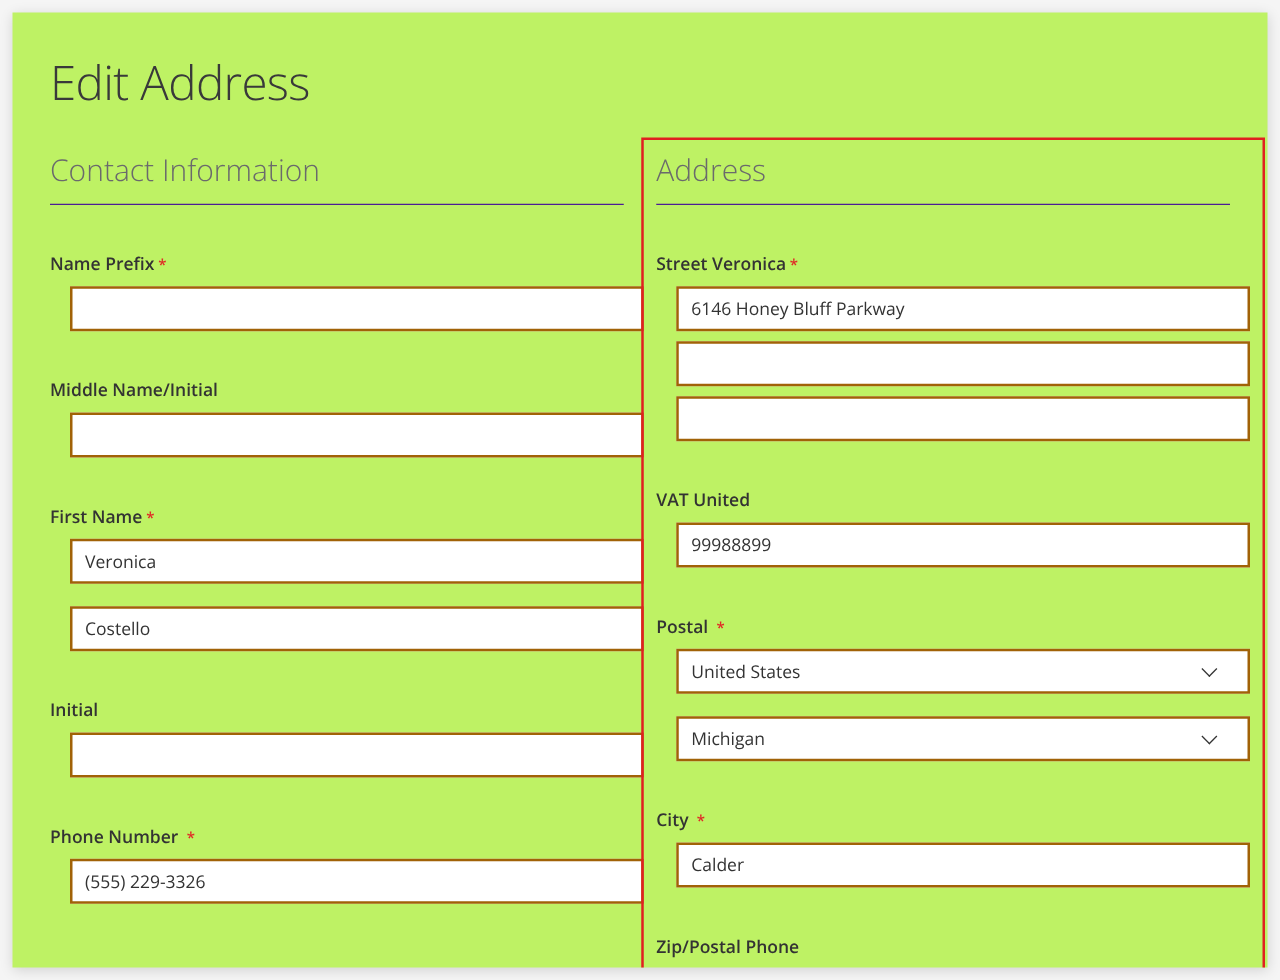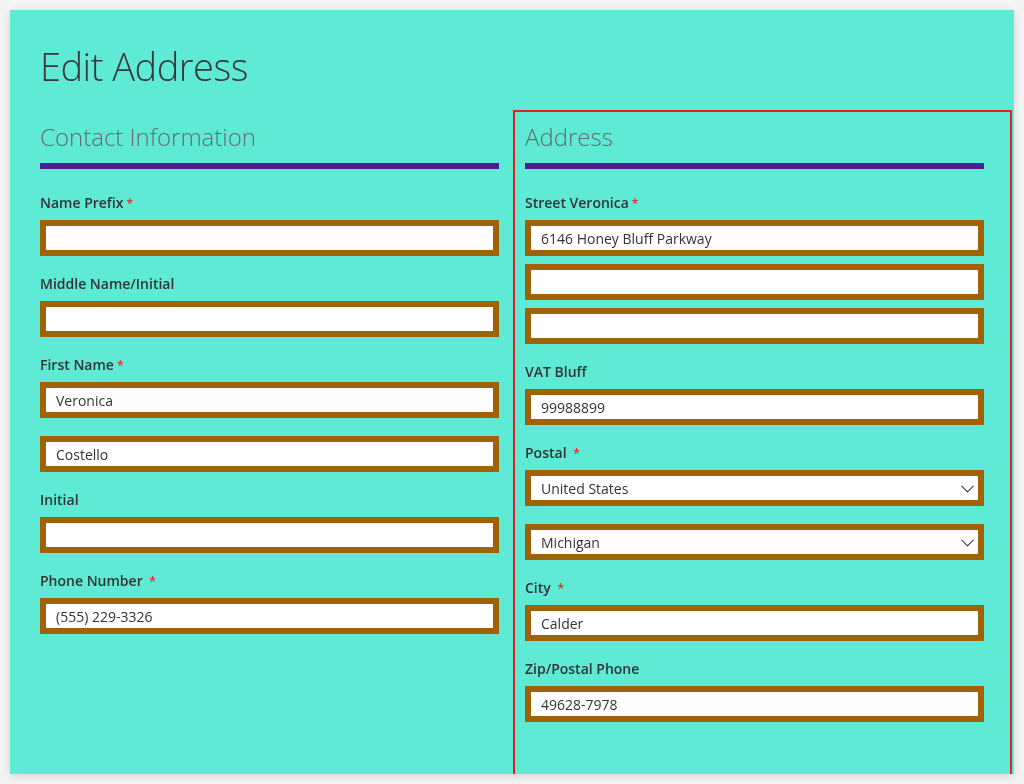--- a/index.html
+++ b/index.html
@@ -7,21 +7,21 @@
       margin: 0;
       padding: 0;
     }
     body {
       font-family: 'Open Sans', 'Helvetica Neue', Arial, sans-serif;
       background: #f5f5f5;
       padding: 10px;
       color: #333;
     }
     .container {
-      background: #5eead4;
+      background: #bef264;
       width: 1004px;
       height: 764px;
       margin: 0 auto;
       padding: 30px 30px 0 30px;
       box-shadow: 0 2px 10px rgba(0,0,0,0.15);
       position: relative;
       overflow: hidden;
     }
     .page-title {
       font-size: 38px;
@@ -49,48 +49,49 @@
       bottom: -120px;
       border: 2px solid #e02020;
       pointer-events: none;
       z-index: 10;
     }
     .section-title {
       font-size: 24px;
       font-weight: 300;
       color: #6a6a6c;
       padding-bottom: 10px;
-      border-bottom: 6px solid #4c1d95;
-      margin-bottom: 24px;
+      border-bottom: 1px solid #4c1d95;
     }
     .field {
       margin-bottom: 18px;
     }
     .field label {
       display: block;
       font-size: 14px;
       font-weight: 600;
       color: #333;
       margin-bottom: 8px;
+      margin-top: 38px;
     }
     .required {
       color: #e02b27;
       font-size: 12px;
       margin-left: 3px;
     }
     .field input[type="text"],
     .field select {
       width: 100%;
       height: 36px;
-      border: 6px solid #a16207;
+      border: 2px solid #a16207;
       font-size: 14px;
       padding: 0 10px;
       font-family: inherit;
       color: #333;
       background: #fff;
+      margin-left: 16px;
     }
     .street-group input {
       margin-bottom: 8px;
     }
     .street-group input:last-child {
       margin-bottom: 0;
     }
     .field select {
       appearance: none;
       -webkit-appearance: none;
@@ -170,21 +171,21 @@
           <span>Street Veronica</span><span class="required">*</span>
         </label>
         <div class="street-group">
           <input type="text" value="6146 Honey Bluff Parkway" style="">
           <input type="text" value="" style="">
           <input type="text" value="" style="">
         </div>
       </div>
 
       <div class="field">
-        <label>VAT Bluff</label>
+        <label>VAT United</label>
         <input type="text" value="99988899" style="">
       </div>
 
       <div class="field">
         <label>
           <span>Postal</span>&nbsp;<span class="required">*</span>
         </label>
         <div class="select-wrap">
           <select>
             <option>United States</option>

